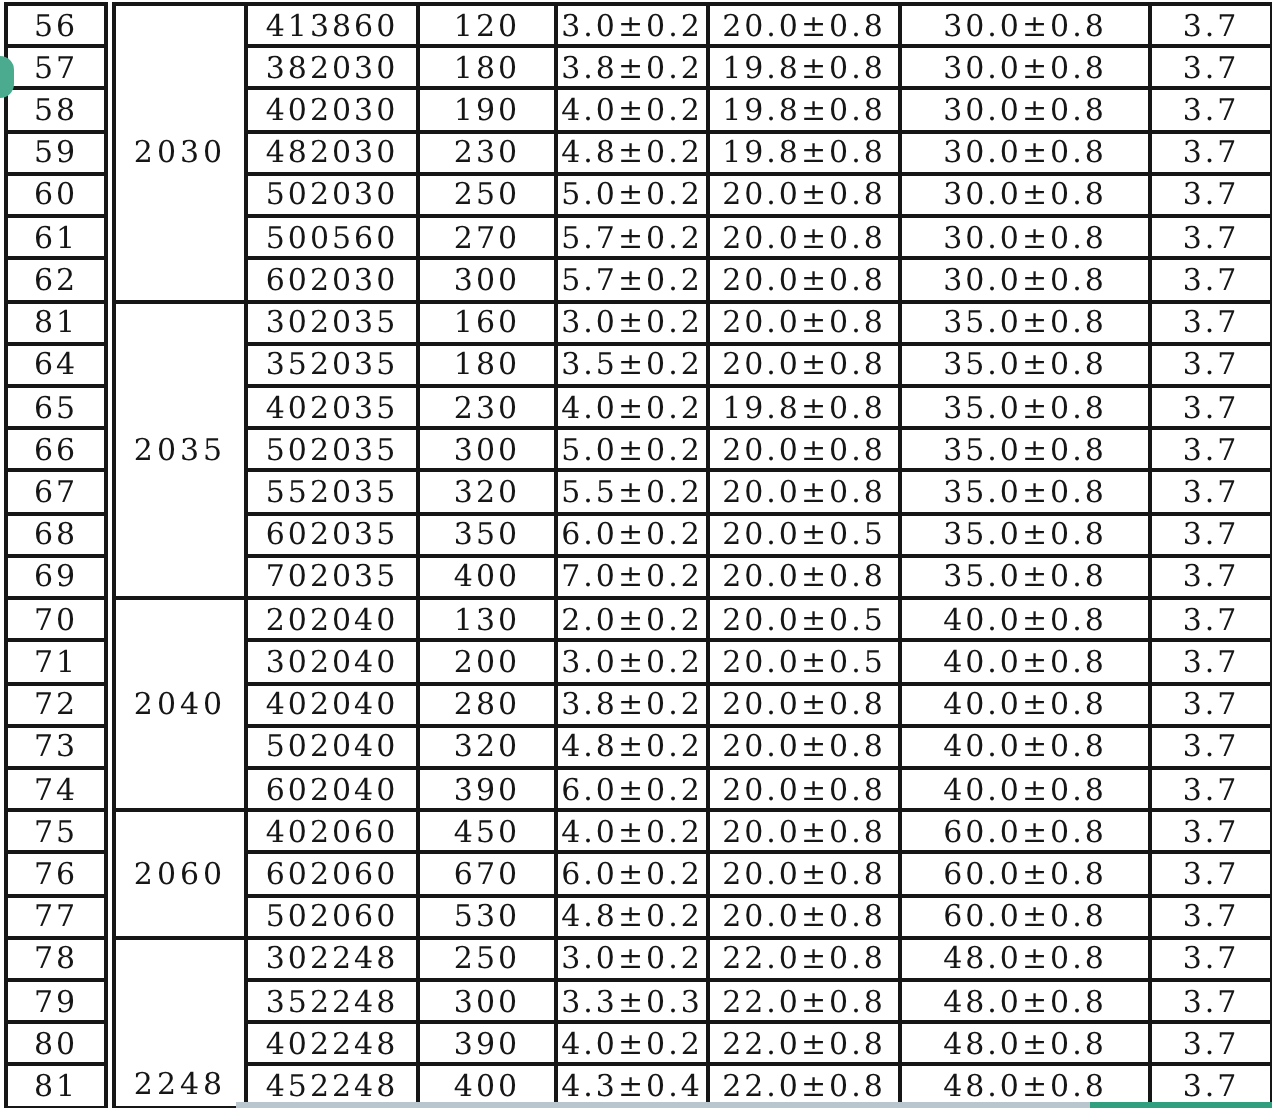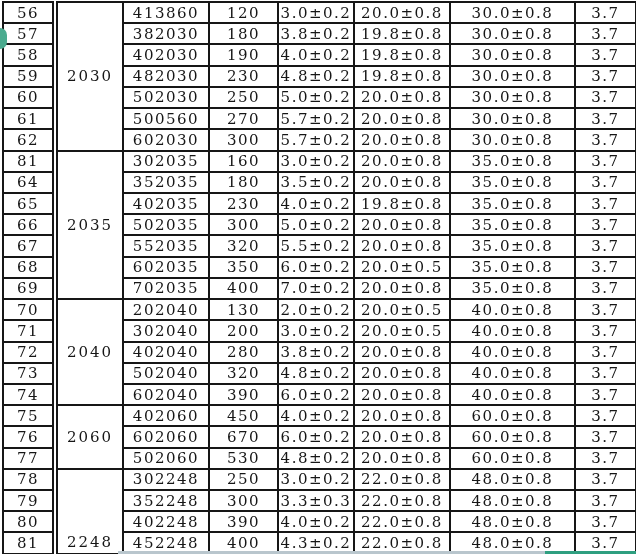--- a/index.html
+++ b/index.html
@@ -367,21 +367,21 @@
           <td class="cell model">402248</td>
           <td class="cell capacity">390</td>
           <td class="cell thickness">4.0±0.2</td>
           <td class="cell width">22.0±0.8</td>
           <td class="cell length">48.0±0.8</td>
           <td class="cell voltage">3.7</td>
         </tr>
         <tr>
           <td class="cell model">452248</td>
           <td class="cell capacity">400</td>
-          <td class="cell thickness">4.3±0.2</td>
+          <td class="cell thickness">4.3±0.4</td>
           <td class="cell width">22.0±0.8</td>
           <td class="cell length">48.0±0.8</td>
           <td class="cell voltage">3.7</td>
         </tr>
       </tbody>
   </table>
 
   <div class="handle"></div>
   <div class="scanline"></div>
   <div class="sel-underline"></div>

